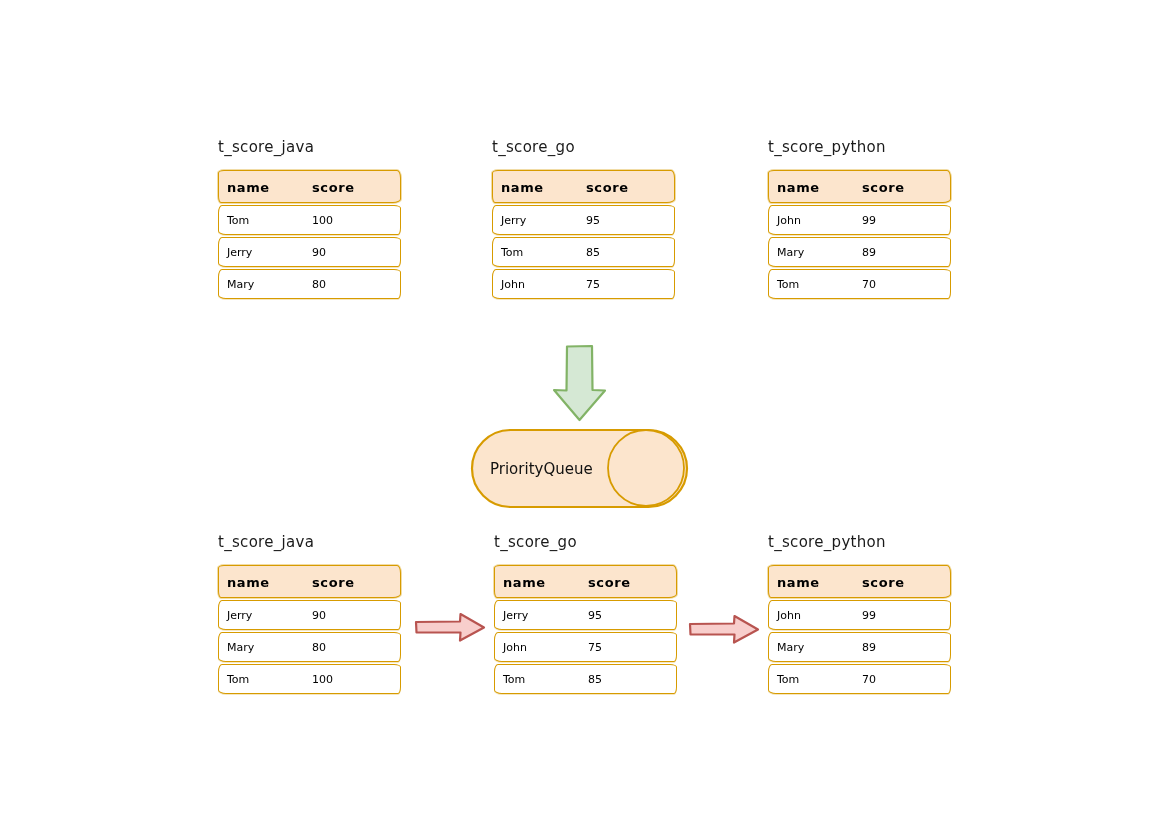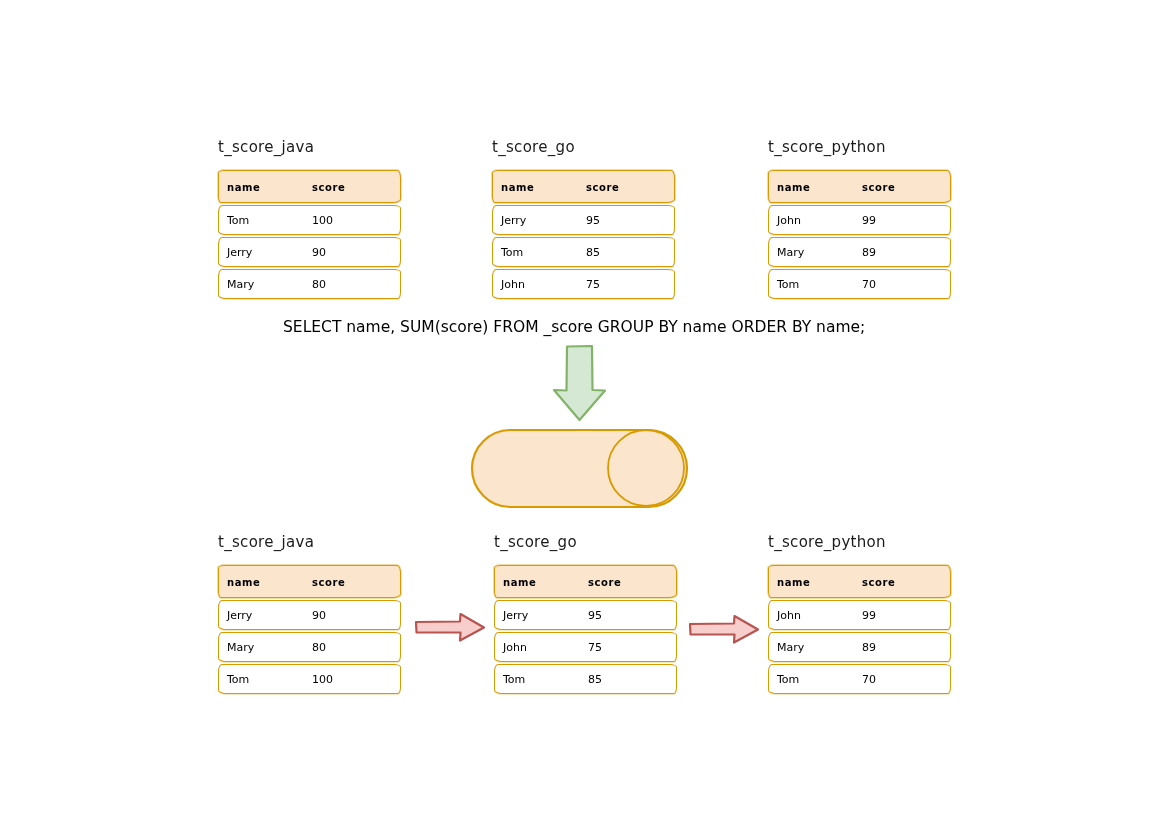--- a/index.html
+++ b/index.html
@@ -22,21 +22,21 @@
   .thead{
     height:31px;margin-top:0;background:#fce5cd;
     border-radius:6px 4px 8px 3px / 3px 8px 4px 7px;
     box-shadow:0 0 0 1px rgba(215,155,0,.35);
   }
   .cell{
     position:absolute;top:50%;transform:translateY(-50%);
     font-size:11px;white-space:nowrap;
   }
   .c1{left:8px;} .c2{left:93px;}
-  .thead .cell{font-size:10px;font-weight:700;letter-spacing:.6px;}
+  .thead .cell{font-size:13px;font-weight:700;letter-spacing:.6px;}
   
   .sql-caption{
     position:absolute;left:283px;top:318px;font-size:15.5px;
     white-space:nowrap;color:#000;
   }
   
   .abs{position:absolute;}
   .queue{position:absolute;left:470px;top:428px;width:219px;height:81px;}
   .queue-label{
     position:absolute;left:20px;top:0;height:81px;display:flex;align-items:center;
@@ -105,31 +105,31 @@
           <span class="cell c1">Mary</span>
           <span class="cell c2">89</span>
         </div>
         <div class="trow">
           <span class="cell c1">Tom</span>
           <span class="cell c2">70</span>
         </div>
       </div>
     </div>
 
-  <div class="sql-caption">SELECT name, SUM(score) FROM _score GROUP BY name ORDER BY name;</div>
 
   <svg class="abs" style="left:552px;top:344px" width="55" height="78" viewBox="0 0 55 78">
     <path d="M15 2.5 L40 2 L40.5 46 L53 46.5 L27.5 76 L2 46 L14.5 46.5 Z" fill="#d5e8d4" stroke="#82b366" stroke-width="2.2" stroke-linejoin="round"></path>
   </svg>
 
   <div class="queue">
     <svg width="219" height="81" viewBox="0 0 219 81">
       <rect x="2" y="2" width="215" height="77" rx="38.5" ry="38.5" fill="#fce5cd" stroke="#d79b00" stroke-width="2.2"></rect>
       <circle cx="176" cy="40" r="38" fill="#fce5cd" stroke="#d79b00" stroke-width="1.8"></circle>
     </svg>
+    <div class="queue-label">PriorityQueue</div>
   </div>
 
   <div class="tbl-group" style="left:218px;top:533px">
       <div class="tbl-title">t_score_java</div>
       <div class="tbl">
         <div class="trow thead">
           <span class="cell c1">name</span>
           <span class="cell c2">score</span>
         </div>
         <div class="trow">

